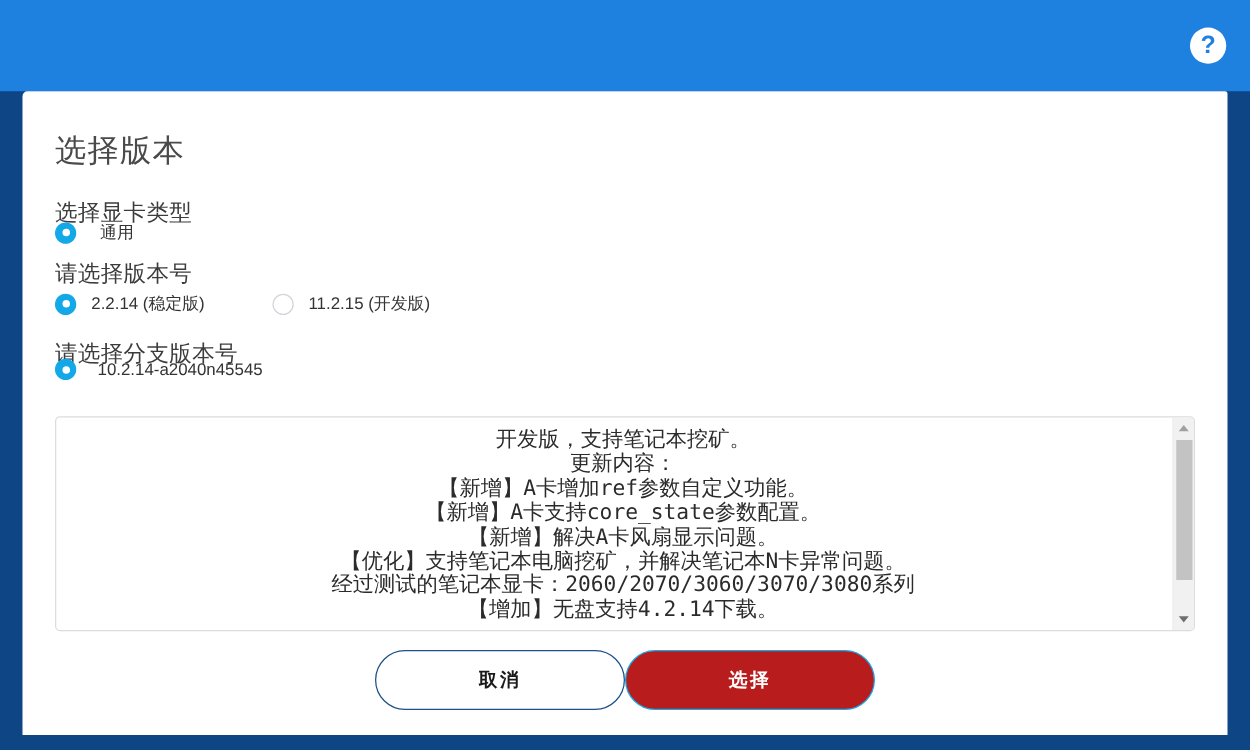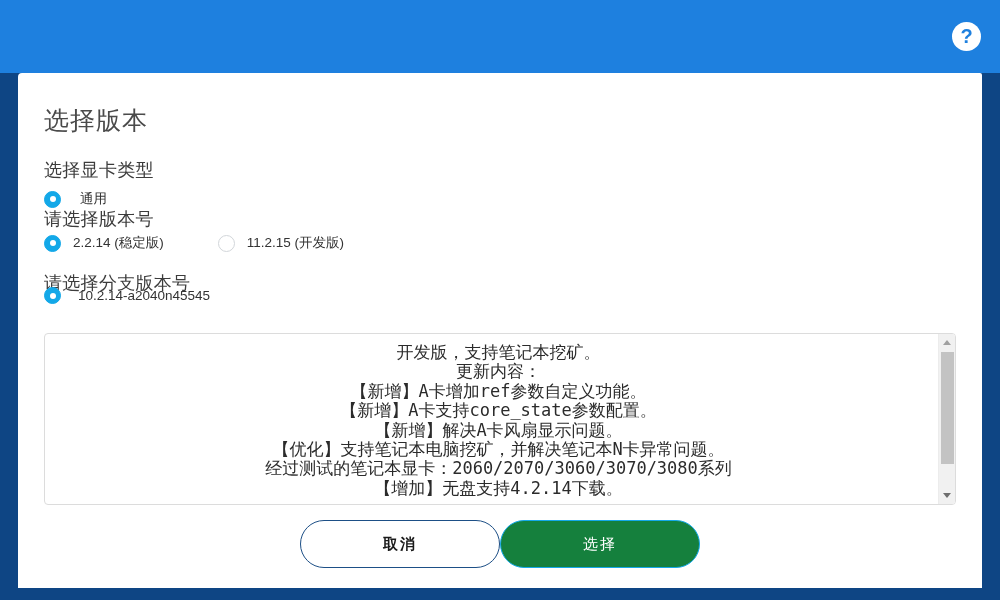--- a/index.html
+++ b/index.html
@@ -168,21 +168,21 @@
   #label-branch   { top: 198px; }
 
   .radio-row {
     position: absolute;
     left: 26px;
     display: flex;
     align-items: center;
     gap: 0px;
   }
 
-  #row-gpu-type { top: 117px; }
+  #row-gpu-type { top: 104px; }
   #row-version  { top: 161px; }
   #row-branch   { top: 214px; }
 
   .radio-option {
     display: flex;
     align-items: center;
     cursor: pointer;
     user-select: none;
   }
 
@@ -327,24 +327,24 @@
   }
 
   #cancel-button {
     background: #ffffff;
     border: 1px solid #1d4f86;
     color: #1a1a1a;
     font-weight: 700;
   }
 
   #select-button {
-    background: #15803d;
+    background: #b91c1c;
     border: 1px solid #15A9E9;
     color: #ffffff;
-    font-weight: 400;
+    font-weight: 700;
   }
 </style>
 </head>
 <body>
 
 <div id="app">
 
   <div id="header">
 
 

